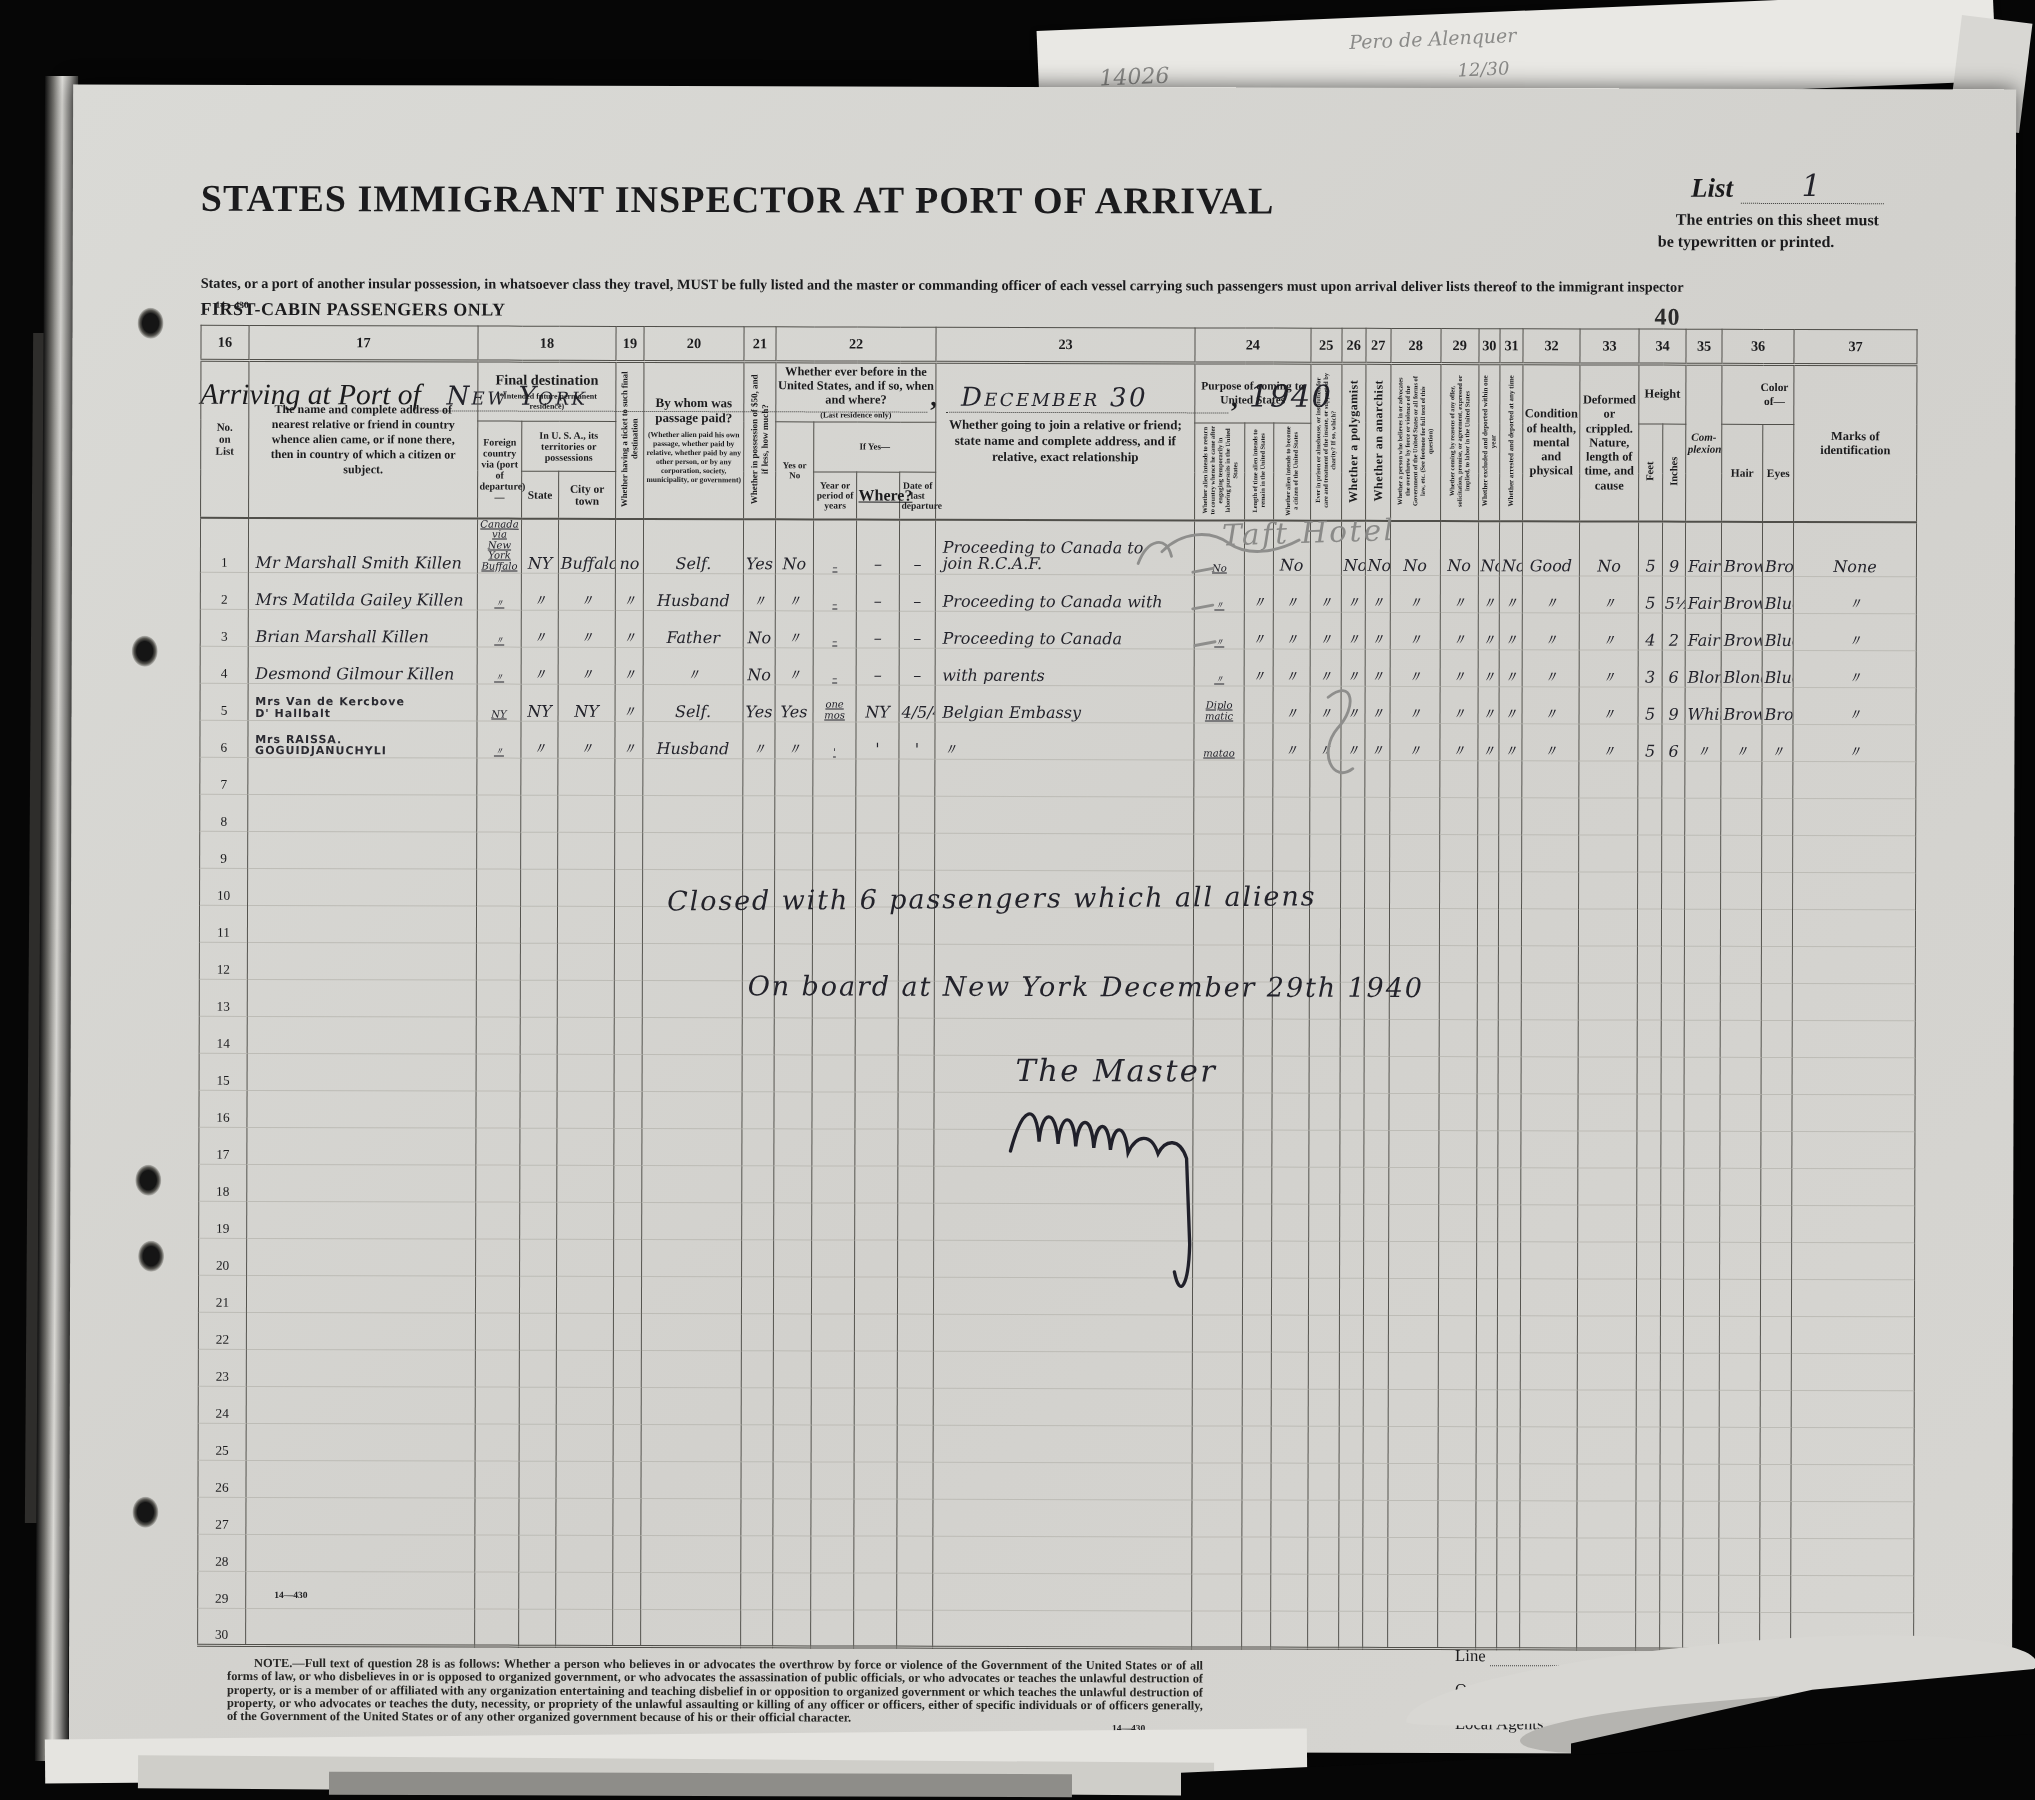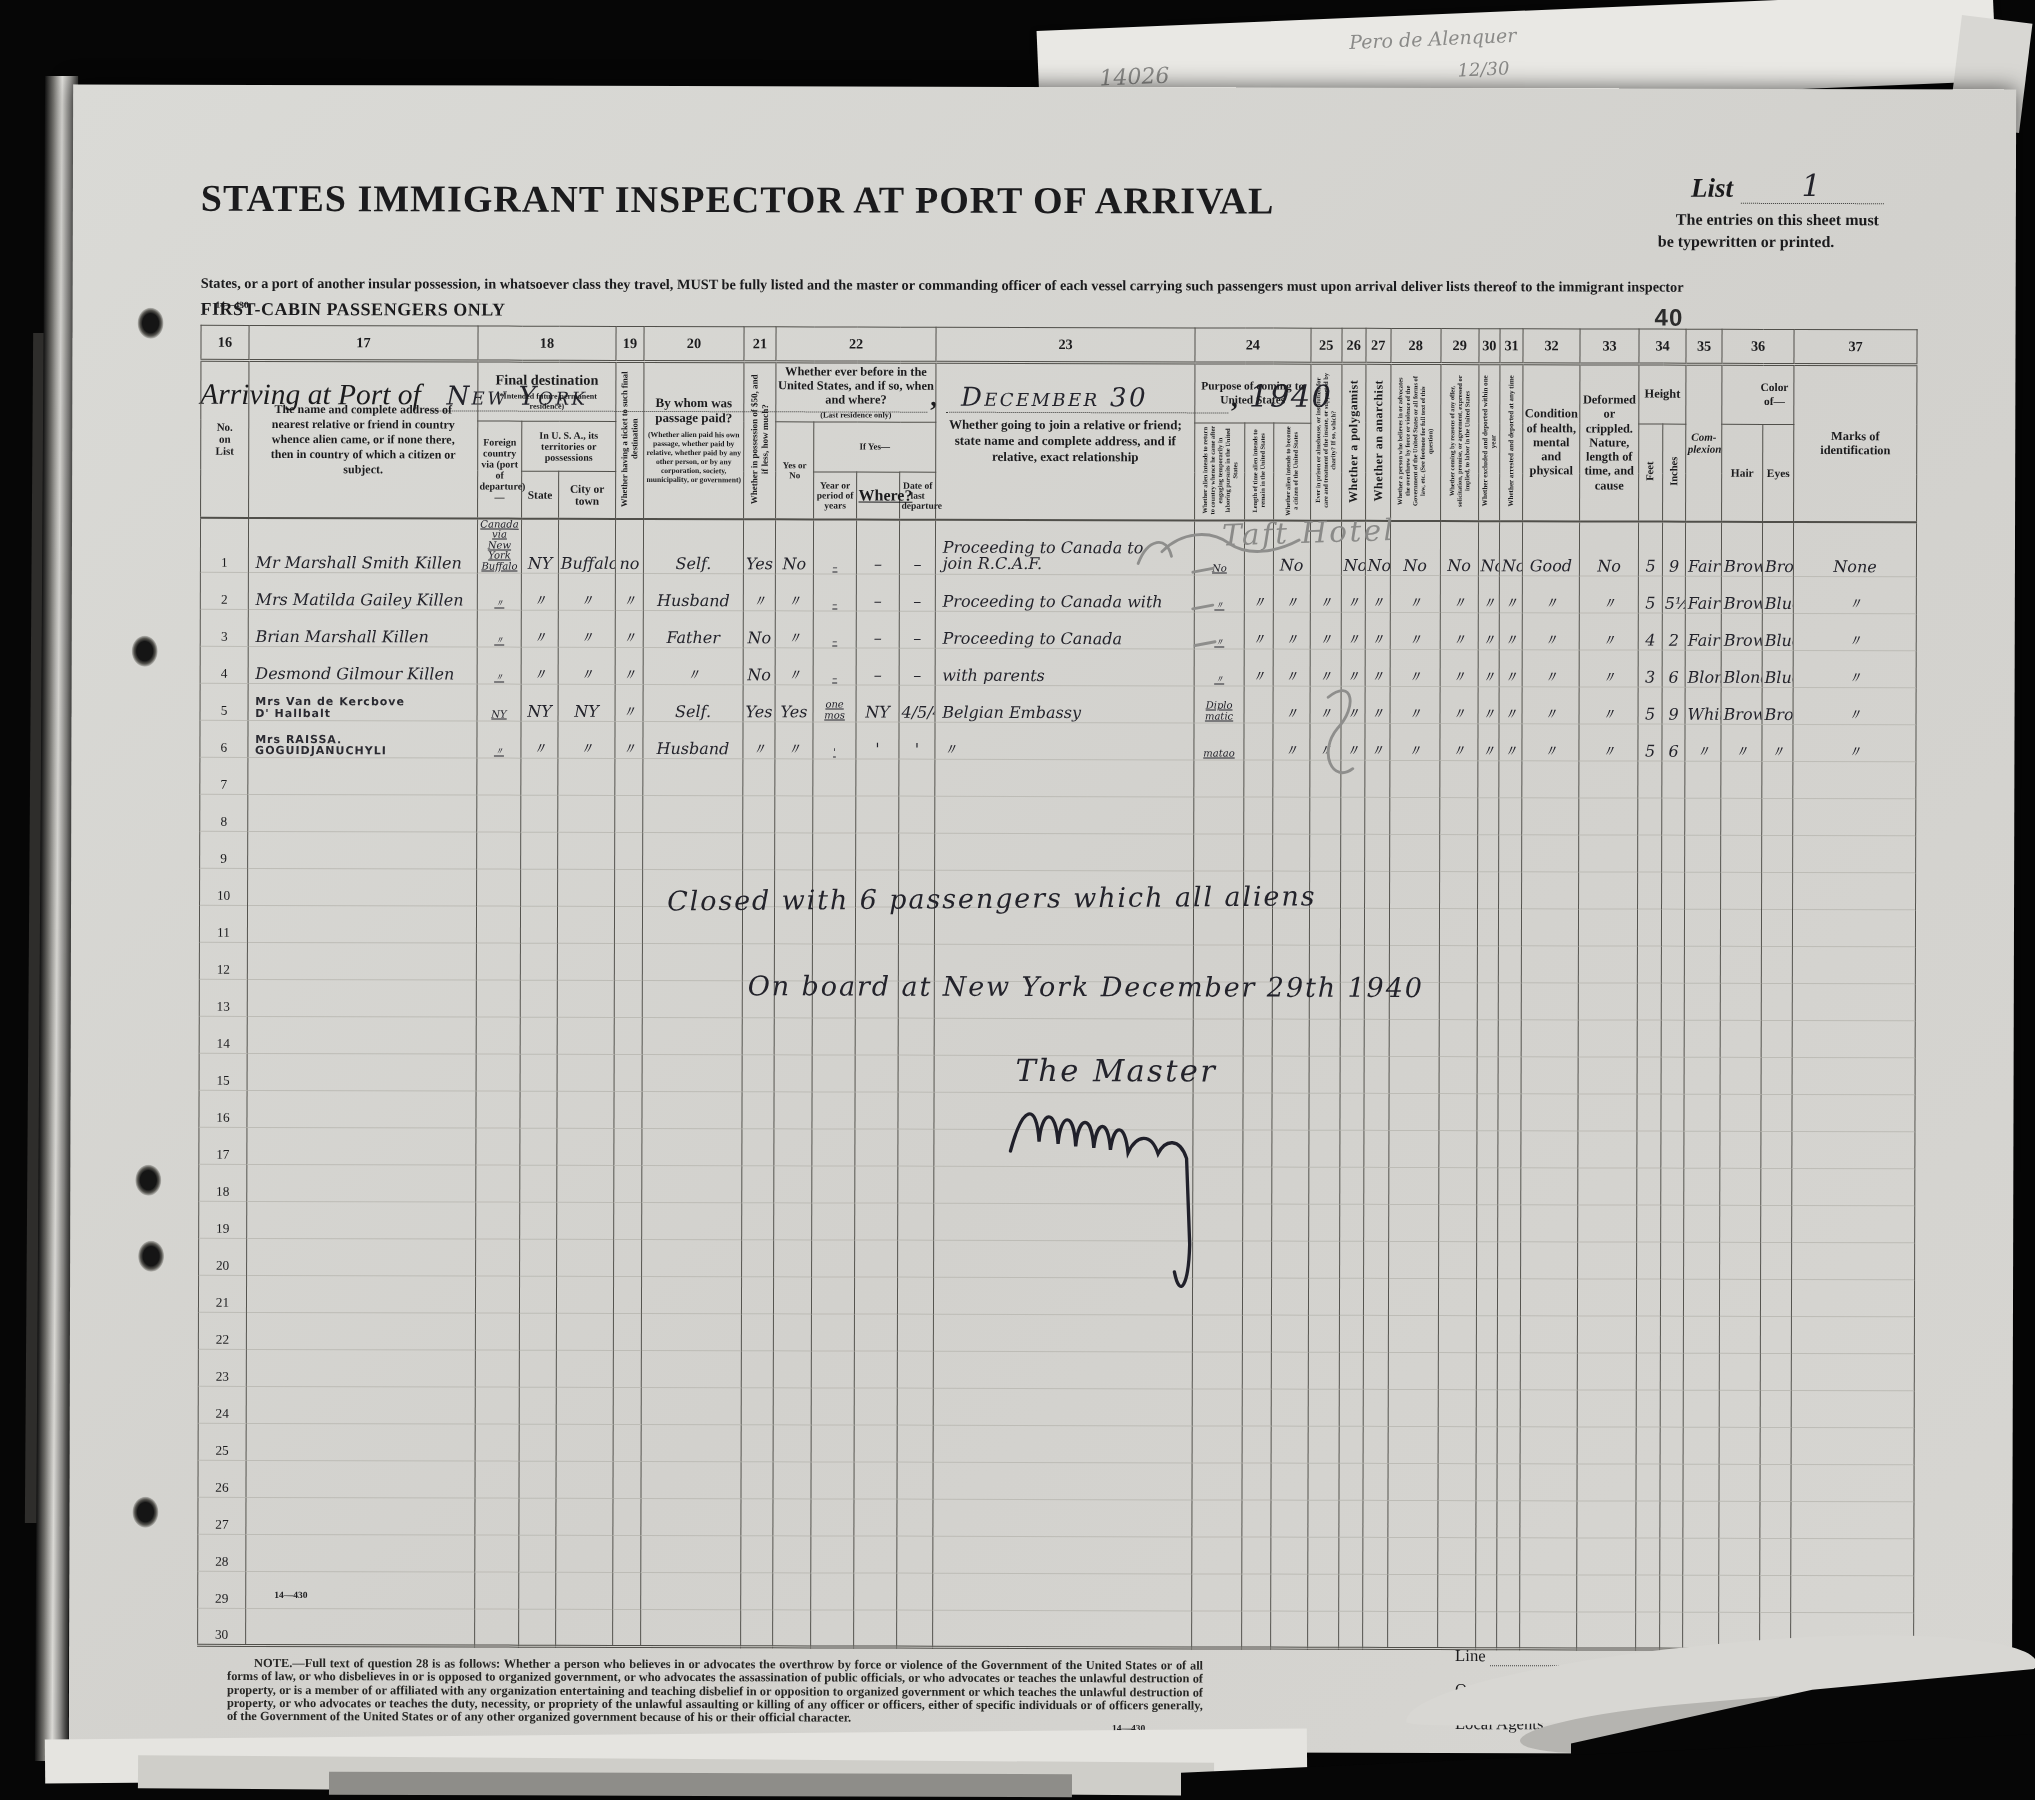--- a/index.html
+++ b/index.html
@@ -42,21 +42,21 @@
   .fill.port{width:481px;padding-left:19px;}
   .fill.date{width:267px;padding-left:14.3px;}
   .comma{font-size:27px;font-weight:bold;margin:0 2.9px;}
   .hw{font-family:"DejaVu Serif",serif;font-style:italic;color:#23232b;}
   .hw.big{font-size:26px;letter-spacing:2.4px;font-variant:small-caps;}
   .hw.bigger{font-size:30.5px;letter-spacing:1.4px;}
   .listblk{left:1618px;top:79px;display:flex;align-items:flex-end;}
   .listword{font-size:27px;font-style:italic;font-weight:bold;}
   .listfill{display:inline-block;width:143px;border-bottom:1.9px dotted #3a3a38;text-align:center;margin-left:7.6px;}
   .typednote{left:1585px;top:120px;width:238px;font-size:16px;font-weight:bold;line-height:1.35;text-indent:18px;}
-  .stamp40{left:1582px;top:215px;font-family:Liberation Sans, sans-serif;font-weight:bold;font-size:24px;color:#2c2c2c;letter-spacing:1px;}
+  .stamp40{left:1582px;top:215px;font-family:Liberation Serif, serif;font-weight:bold;font-size:24px;color:#2c2c2c;letter-spacing:1px;}
   
   table.manifest{position:absolute;left:128px;top:240px;width:1713px;border-collapse:collapse;table-layout:fixed;
     border:1.4px solid #504f4a;border-bottom:3.3px double #504f4a;}
   .manifest th{border:1px solid #504f4a;font-weight:bold;color:#1b1b1d;padding:1px 1.4px;vertical-align:middle;text-align:center;}
   .manifest thead tr.nums th{font-size:14.3px;height:30.5px;border-bottom:3.3px double #504f4a;}
   .manifest td{border-left:1px solid #55544f;border-right:1px solid #55544f;border-top:0.5px solid #bdbcb6;
     vertical-align:bottom;text-align:center;padding:0 1.9px 1px;overflow:hidden;}
   .manifest tbody tr{height:37px;}
   .manifest tbody tr:first-child td{border-top:2.9px double #504f4a;}
   .vt{writing-mode:vertical-rl;transform:rotate(180deg);display:inline-block;max-height:136px;line-height:1.18;}

